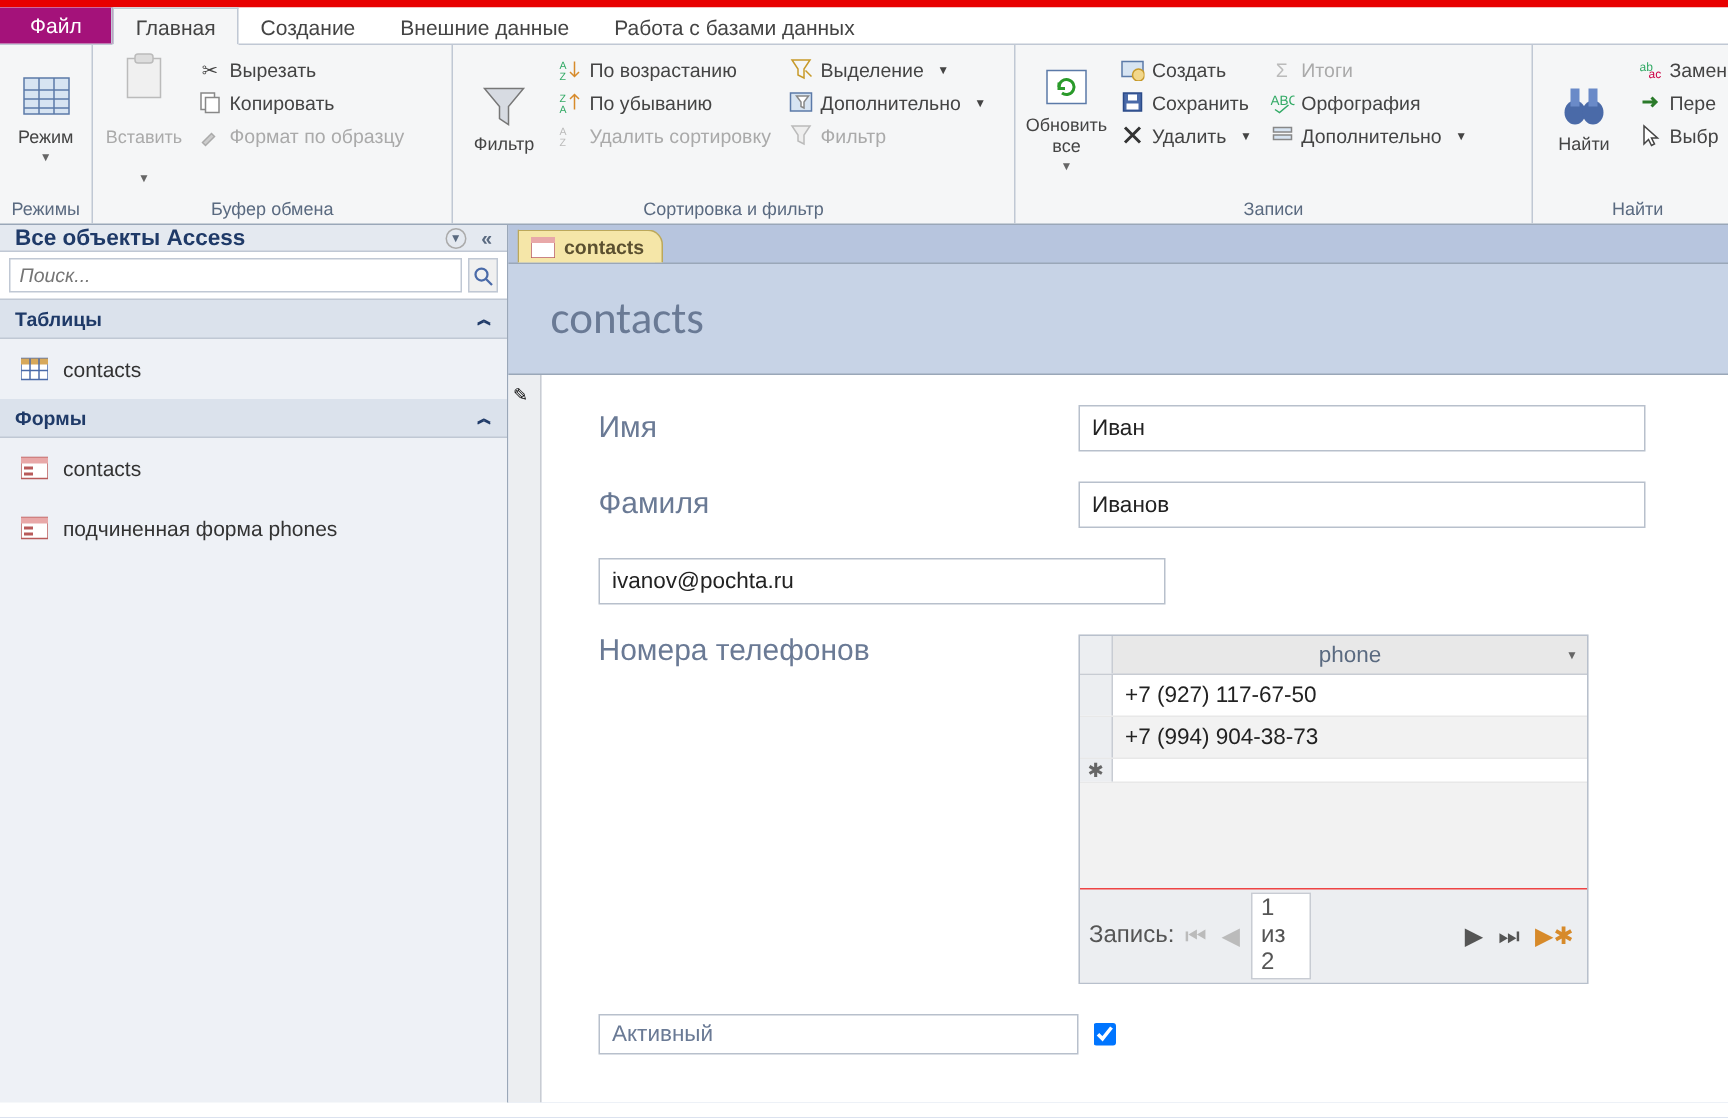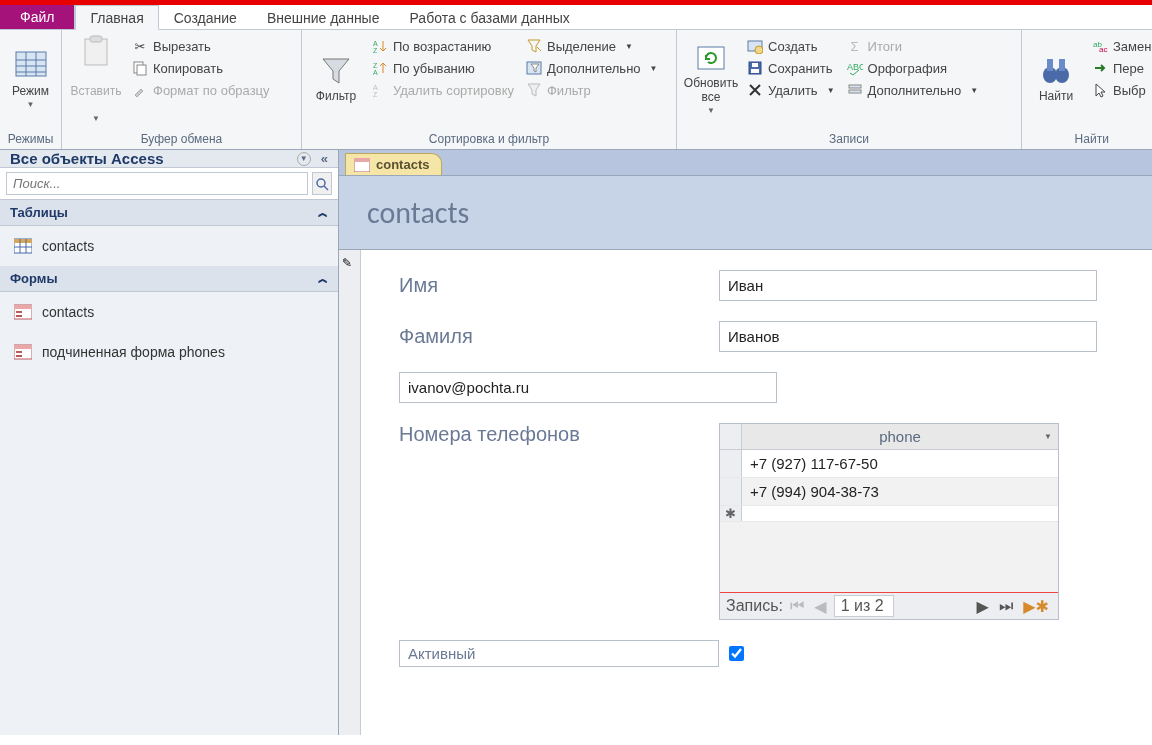--- a/index.html
+++ b/index.html
@@ -62,21 +62,21 @@
 .subform-head { display: flex; background: #e8e8e8; border-bottom: 1px solid #c8ccd3;}
 .subform-head .rowsel { width: 22px; background: #eceef1; border-right: 1px solid #c8ccd3;}
 .subform-head .colh { flex: 1; text-align: center; padding: 4px; color: #5a6a80; font-size: 15px; position: relative;}
 .subform-head .colh .dd { position: absolute; right: 6px; top: 8px; font-size: 8px; color: #666;}
 .subform-row { display: flex; border-bottom: 1px solid #e8e8e8; background: #fff;}
 .subform-row .rowsel { width: 22px; background: #eceef1; border-right: 1px solid #c8ccd3; display:flex; align-items:center; justify-content:center; font-size:13px; color:#666;}
 .subform-row .cell { flex: 1; padding: 5px 8px; font-size: 15px; color: #222;}
 .subform-row.alt { background: #f2f2f2;}
 .subform-empty { height: 70px; background: #f2f2f2;}
 .subform-nav { display: flex; align-items:center; gap: 4px; border-top: 1px solid #ef4444; padding: 2px 6px; background: #eceef1; font-size: 16px; color: #555;}
-.subform-nav .recbox { border: 1px solid #c8ccd3; background:#fff; padding: 1px 6px; width: 60px;}
+.subform-nav .recbox { border: 1px solid #c8ccd3; background:#fff; padding: 1px 6px; width: 40px;}
 .subform-nav .navbtn { padding: 0 3px; color: #555; }
 .subform-nav .navbtn.disabled { color: #bbb; }
 
 .active-row { display:flex; align-items:center; gap:10px; padding-left: 60px; margin-top: 8px;}
 .active-row .abox { width: 320px; border: 1px solid #b8c0cc; padding: 4px 8px; color: #6a7a95; font-size: 15px;}
 .active-row .chk { width: 15px; height: 15px;}
 
 svg { display: block; }
 </style>
 </head>

